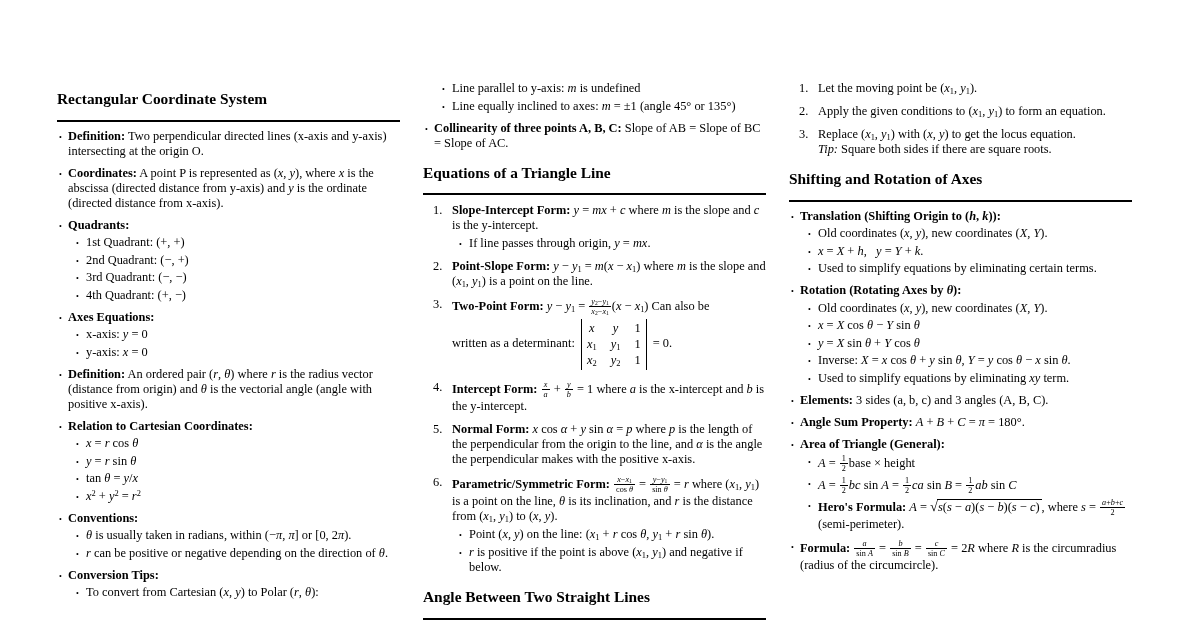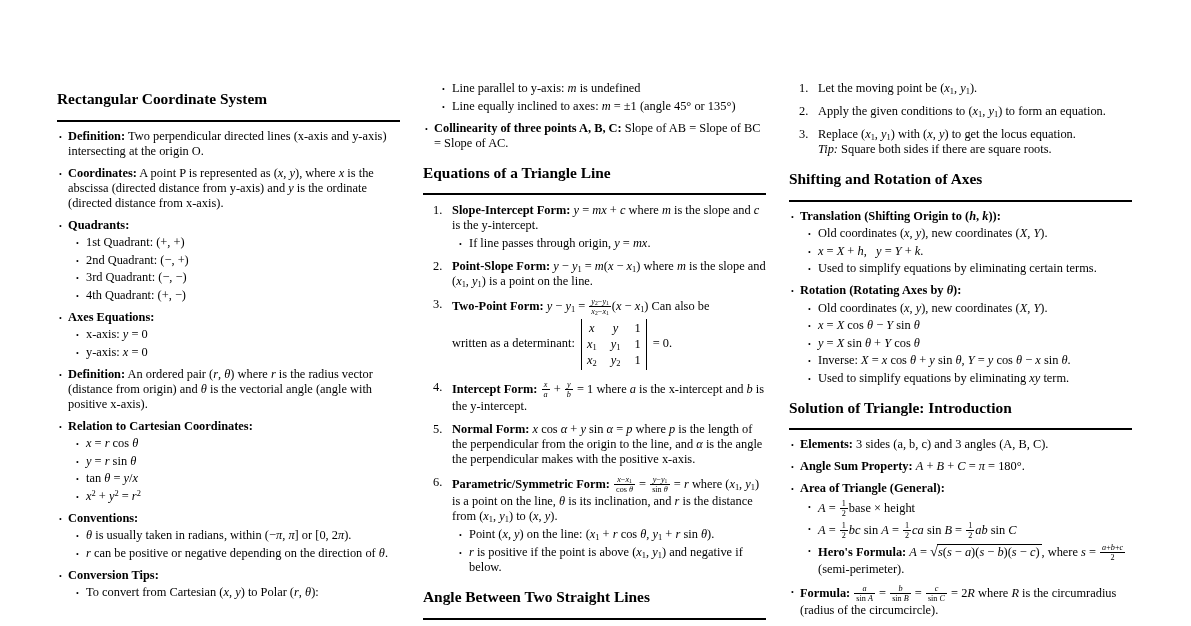--- a/index.html
+++ b/index.html
@@ -284,21 +284,20 @@
         <div class="content"><i>y</i> = <i>X</i> sin <i>θ</i> + <i>Y</i> cos <i>θ</i></div>
       </div>
       <div class="li lvl2">
         <span class="marker bull">•</span>
         <div class="content">Inverse: <i>X</i> = <i>x</i> cos <i>θ</i> + <i>y</i> sin <i>θ</i>, <i>Y</i> = <i>y</i> cos <i>θ</i> − <i>x</i> sin <i>θ</i>.</div>
       </div>
       <div class="li lvl2">
         <span class="marker bull">•</span>
         <div class="content">Used to simplify equations by eliminating <i>xy</i> term.</div>
       </div>
-      <div class="heading"><span>Solution of Triangle: Introduction</span></div>
       <div class="li lvl1">
         <span class="marker bull">•</span>
         <div class="content"><b>Elements:</b> 3 sides (a, b, c) and 3 angles (A, B, C).</div>
       </div>
       <div class="li lvl1">
         <span class="marker bull">•</span>
         <div class="content"><b>Angle Sum Property:</b> <i>A</i> + <i>B</i> + <i>C</i> = <i>π</i> = 180°.</div>
       </div>
       <div class="li lvl1">
         <span class="marker bull">•</span>

